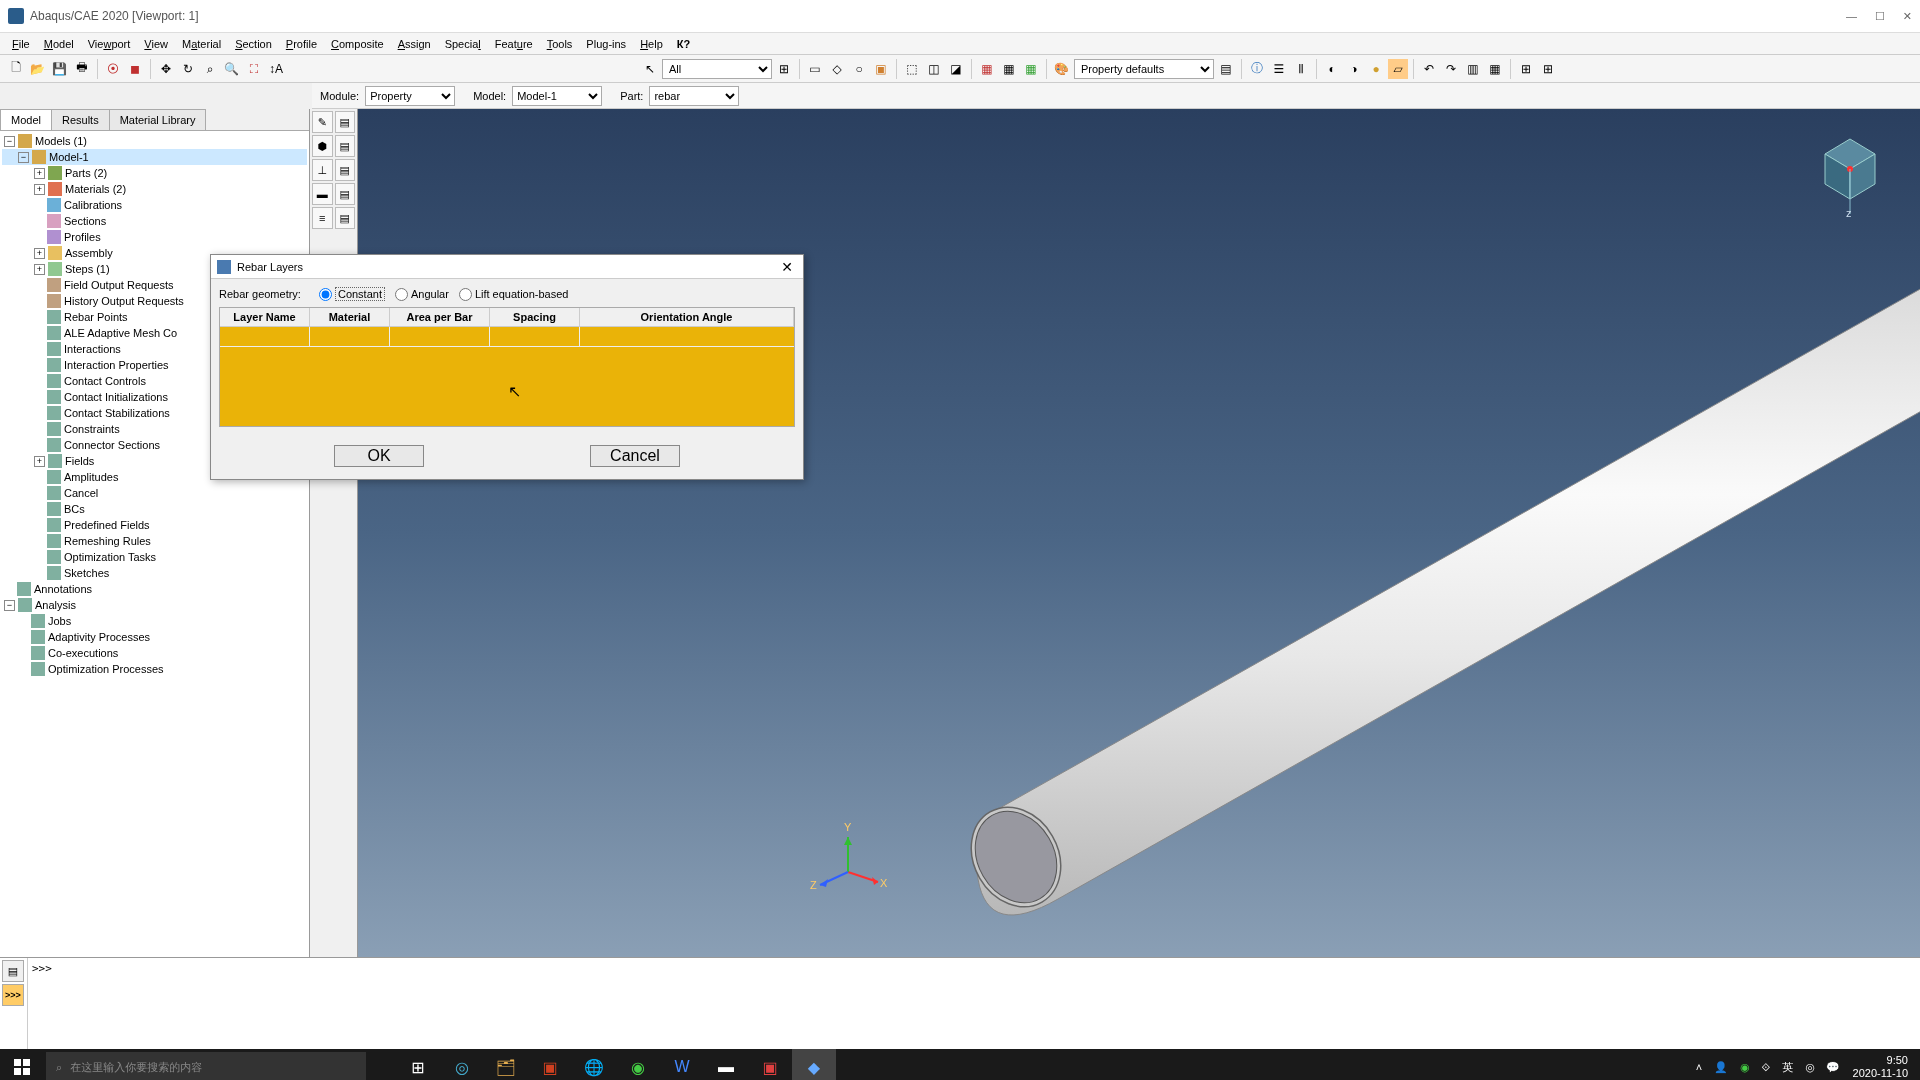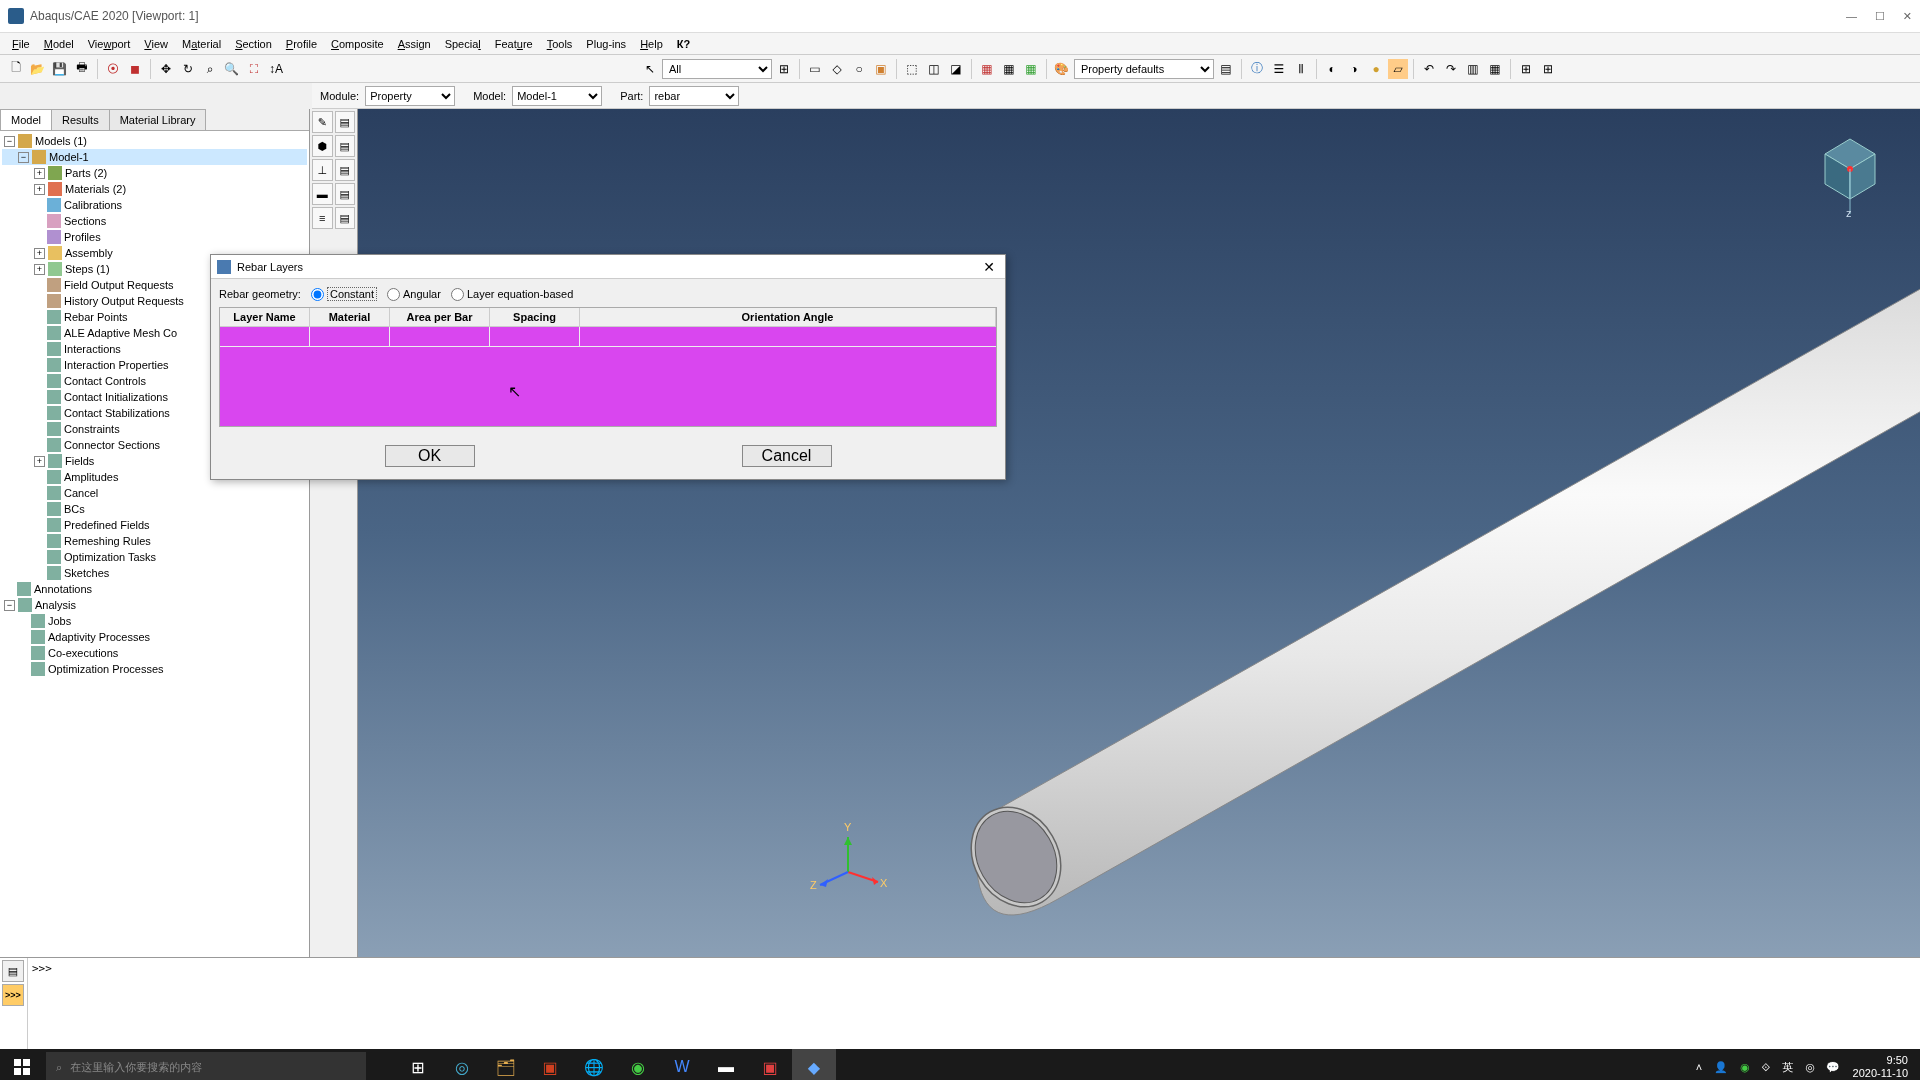--- a/index.html
+++ b/index.html
@@ -52,30 +52,30 @@
 .msg-tab{width:22px;height:22px;border:1px solid #aaa;background:#f0f0f0;display:flex;align-items:center;justify-content:center}
 .msg-tab.active{background:#ffcc66}
 .msg-body{flex:1;padding:4px;font-family:monospace}
 .taskbar{height:36px;background:#1a1a1a;display:flex;align-items:center;color:#fff}
 .taskbar .start{width:44px;height:36px;background:#1a1a1a;display:flex;align-items:center;justify-content:center}
 .taskbar .search{width:320px;height:30px;background:#333;margin-left:2px;display:flex;align-items:center;padding:0 10px;color:#888}
 .taskbar .tb-apps{display:flex;margin-left:30px;gap:0}
 .taskbar .tb-app{width:44px;height:36px;display:flex;align-items:center;justify-content:center;font-size:16px}
 .taskbar .tray{margin-left:auto;display:flex;align-items:center;gap:12px;padding:0 12px;font-size:11px}
 .taskbar .clock{text-align:right;line-height:13px;font-size:11px}
-.dialog{position:absolute;left:210px;top:254px;width:796px;background:#f0f0f0;border:1px solid #888;box-shadow:2px 2px 8px rgba(0,0,0,.3);z-index:100}
+.dialog{position:absolute;left:210px;top:254px;width:594px;background:#f0f0f0;border:1px solid #888;box-shadow:2px 2px 8px rgba(0,0,0,.3);z-index:100}
 .dlg-title{height:24px;background:#fff;display:flex;align-items:center;padding:0 6px;border-bottom:1px solid #ccc}
 .dlg-title .dlg-icon{width:14px;height:14px;background:#4a7ab0;margin-right:6px}
 .dlg-title .dlg-close{margin-left:auto;width:20px;text-align:center;font-size:14px;cursor:pointer}
 .dlg-body{padding:8px}
 .dlg-radio-row{display:flex;align-items:center;gap:10px;margin-bottom:6px}
-.dlg-radio-row .rlabel{margin-right:0}
+.dlg-radio-row .rlabel{margin-right:8px}
 .dlg-radio-row label{display:flex;align-items:center;gap:3px}
 .dlg-radio-row .rsel{border:1px dotted #666;padding:0 2px}
-.dlg-table{border:1px solid #aaa;background:#d946ef;height:120px}
+.dlg-table{border:1px solid #aaa;background:#eab308;height:120px}
 .dlg-table-head{display:flex;background:#f0f0f0;border-bottom:1px solid #ccc}
 .dlg-table-head div{padding:3px 6px;font-weight:bold;border-right:1px solid #ccc;text-align:center}
 .dlg-btns{display:flex;justify-content:space-around;padding:10px 40px 12px}
 .dlg-btns button{width:90px;height:22px;border:1px solid #888;background:#e8e8e8;font-size:16px}
 .cursor{position:absolute;left:508px;top:382px;font-size:16px;color:#000;z-index:101;pointer-events:none}
 svg{display:block}
 </style>
 </head>
 <body>
 
@@ -440,21 +440,21 @@
       <label>
           <input type="radio" checked="" style="">
           <span class="rsel">Constant</span>
         </label>
       <label>
           <input type="radio" style="">
           <span>Angular</span>
         </label>
       <label>
           <input type="radio" style="">
-          <span>Layer equation-based</span>
+          <span>Lift equation-based</span>
         </label>
     </div>
     <div class="dlg-table">
       <div class="dlg-table-head">
         <div style="width:90px">Layer Name</div>
         <div style="width:80px">Material</div>
         <div style="width:100px">Area per Bar</div>
         <div style="width:90px">Spacing</div>
         <div style="flex:1">Orientation Angle</div>
       </div>

